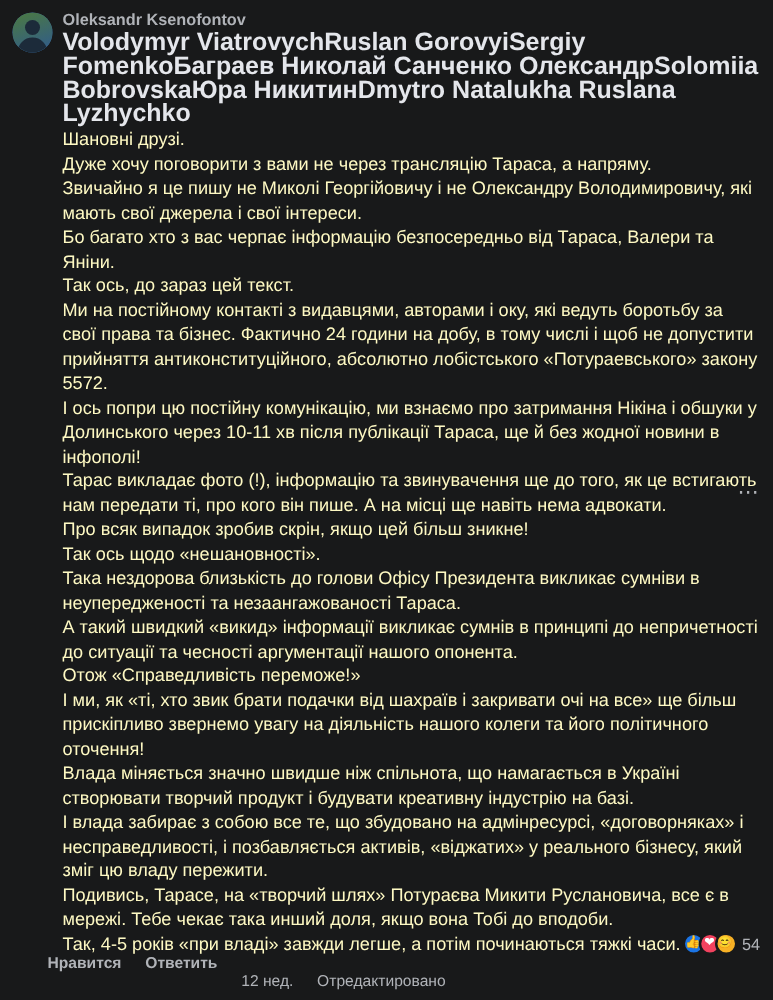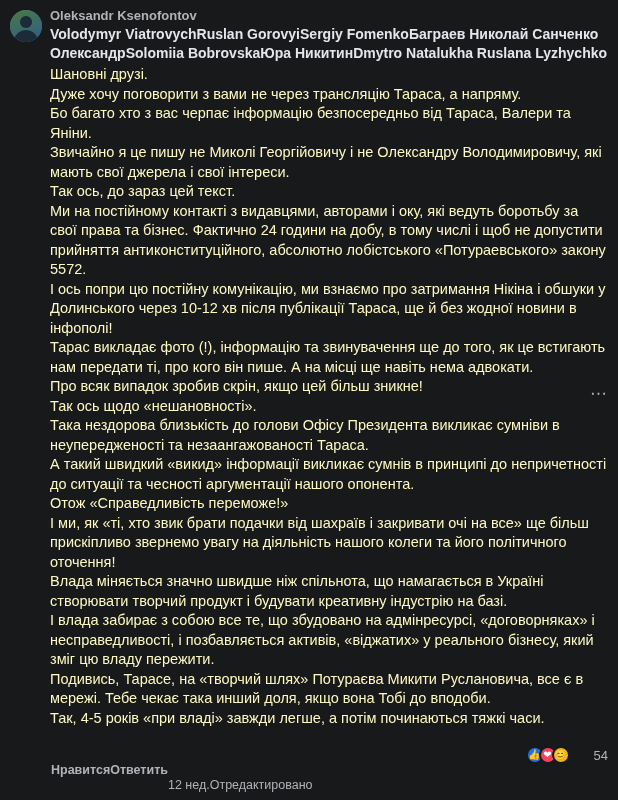--- a/index.html
+++ b/index.html
@@ -66,21 +66,21 @@
     min-width: 0;
   }
   .author-name {
     font-size: 13px;
     font-weight: bold;
     color: #b0b3b8;
     line-height: 16px;
     margin-bottom: 1px;
   }
   .mentions {
-    font-size: 14px;
+    font-size: 20px;
     font-weight: bold;
     color: #e4e6eb;
     line-height: 19px;
     margin-bottom: 2px;
   }
   .para {
     font-size: 14.5px;
     line-height: 19.5px;
     color: #fef9c3;
     margin: 0;
@@ -125,29 +125,29 @@
     font-size: 10px;
     line-height: 1;
   }
   .react:first-child { margin-left: 0; }
   .react.like { background: #1b74e4; color: #fff; }
   .react.love { background: #f3425f; color: #fff; }
   .react.care { background: #f7b125; color: #fff; }
   .react-count {
     font-size: 13px;
     color: #b0b3b8;
-    margin-left: 21px;
+    margin-left: 1px;
   }
   .footer {
     position: absolute;
-    left: 51px;
+    left: 38px;
     bottom: 8px;
     display: flex;
     align-items: center;
-    gap: 0;
+    gap: 19px;
     font-size: 12.5px;
     color: #b0b3b8;
   }
   .footer .action {
     font-weight: bold;
     color: #b0b3b8;
     cursor: pointer;
   }
   .footer .meta {
     color: #b0b3b8;
@@ -166,25 +166,25 @@
       <div class="bg"></div>
       <div class="head"></div>
       <div class="body"></div>
     </div>
     <div class="comment-body">
       <div class="author-name">Oleksandr Ksenofontov</div>
       <div class="mentions">Volodymyr ViatrovychRuslan GorovyiSergiy FomenkoБаграев Николай Санченко ОлександрSolomiia BobrovskaЮра НикитинDmytro Natalukha Ruslana Lyzhychko</div>
       <div class="text-block">
         <p class="para">Шановні друзі.</p>
         <p class="para">Дуже хочу поговорити з вами не через трансляцію Тараса, а напряму.</p>
+        <p class="para">Звичайно я це пишу не Миколі Георгійовичу і не Олександру Володимировичу, які мають свої джерела і свої інтереси.</p>
         <p class="para">Бо багато хто з вас черпає інформацію безпосередньо від Тараса, Валери та Яніни.</p>
-        <p class="para">Звичайно я це пишу не Миколі Георгійовичу і не Олександру Володимировичу, які мають свої джерела і свої інтереси.</p>
         <p class="para">Так ось, до зараз цей текст.</p>
         <p class="para">Ми на постійному контакті з видавцями, авторами і оку, які ведуть боротьбу за свої права та бізнес. Фактично 24 години на добу, в тому числі і щоб не допустити прийняття антиконституційного, абсолютно лобістського «Потураевського» закону 5572.</p>
-        <p class="para">І ось попри цю постійну комунікацію, ми взнаємо про затримання Нікіна і обшуки у Долинського через 10-12 хв після публікації Тараса, ще й без жодної новини в інфополі!</p>
+        <p class="para">І ось попри цю постійну комунікацію, ми взнаємо про затримання Нікіна і обшуки у Долинського через 10-11 хв після публікації Тараса, ще й без жодної новини в інфополі!</p>
         <p class="para">Тарас викладає фото (!), інформацію та звинувачення ще до того, як це встигають нам передати ті, про кого він пише. А на місці ще навіть нема адвокати.</p>
         <p class="para">Про всяк випадок зробив скрін, якщо цей більш зникне!</p>
         <p class="para">Так ось щодо «нешановності».</p>
         <p class="para">Така нездорова близькість до голови Офісу Президента викликає сумніви в неупередженості та незаангажованості Тараса.</p>
         <p class="para">А такий швидкий «викид» інформації викликає сумнів в принципі до непричетності до ситуації та чесності аргументації нашого опонента.</p>
         <p class="para">Отож «Справедливість переможе!»</p>
         <p class="para">І ми, як «ті, хто звик брати подачки від шахраїв і закривати очі на все» ще більш прискіпливо звернемо увагу на діяльність нашого колеги та його політичного оточення!</p>
         <p class="para">Влада міняється значно швидше ніж спільнота, що намагається в Україні створювати творчий продукт і будувати креативну індустрію на базі.</p>
         <p class="para">І влада забирає з собою все те, що збудовано на адмінресурсі, «договорняках» і несправедливості, і позбавляється активів, «віджатих» у реального бізнесу, який зміг цю владу пережити.</p>
         <p class="para">Подивись, Тарасе, на «творчий шлях» Потураєва Микити Руслановича, все є в мережі. Тебе чекає така инший доля, якщо вона Тобі до вподоби.</p>

